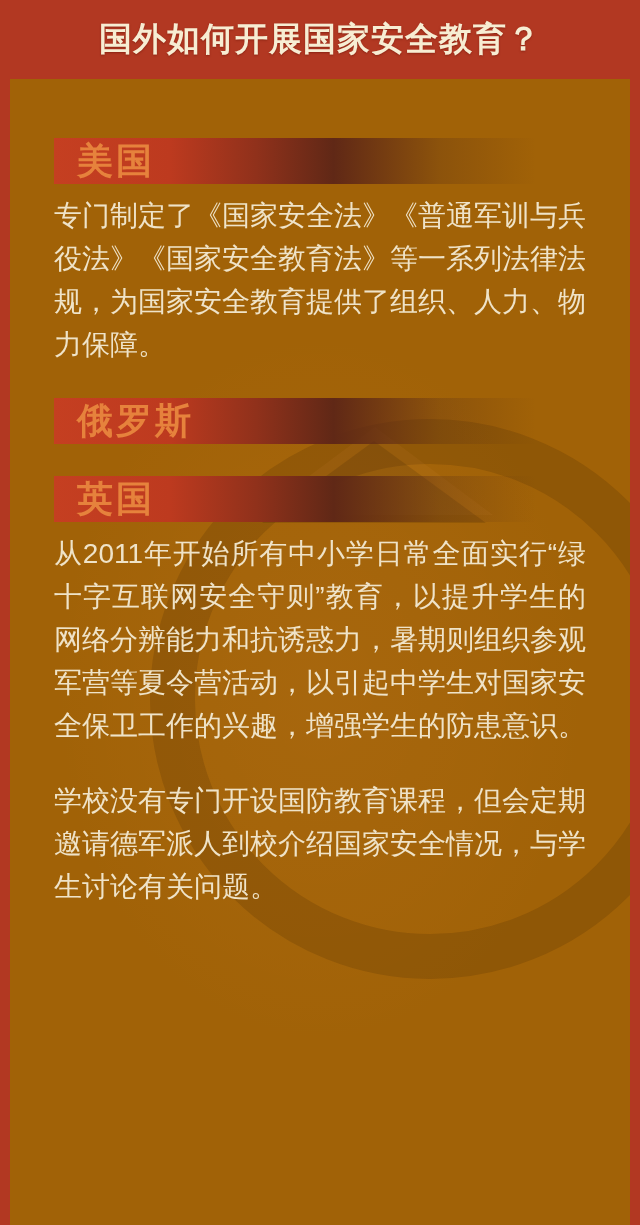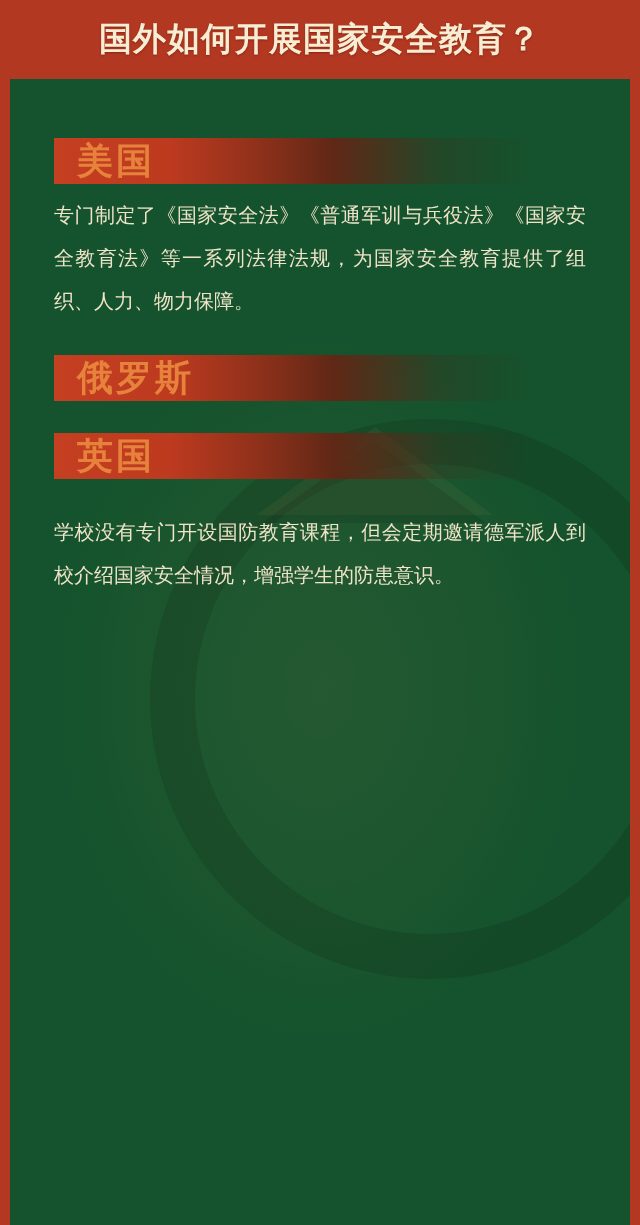--- a/index.html
+++ b/index.html
@@ -22,21 +22,21 @@
     color: #f7edd3;
     letter-spacing: 1px;
     text-shadow: 0 1px 2px rgba(110, 22, 10, 0.55);
     white-space: nowrap;
   }
 
   
   .panel {
     position: absolute; top: 79px; left: 10px;
     width: 620px; height: 1146px;
-    background: #14532d;
+    background: #a16207;
     box-sizing: border-box;
     padding: 59px 44px 0 44px;
     overflow: hidden;
   }
 
   
   .watermark { position: absolute; inset: 0; z-index: 0; pointer-events: none; }
   .wm-glow {
     position: absolute; left: 40px; top: 250px; width: 540px; height: 720px;
     background: radial-gradient(ellipse at center,
@@ -79,21 +79,21 @@
   }
   .badge-label {
     font-size: 36px; font-weight: bold;
     color: #e6823c;
     letter-spacing: 3px;
     white-space: nowrap;
   }
 
   .body-text {
     margin: 0;
-    font-size: 20px;
+    font-size: 28px;
     line-height: 43px;
     color: #efe3c8;
     text-align: justify;
     text-justify: inter-character;
     letter-spacing: 0;
   }
 </style>
 </head>
 <body>
 
@@ -122,20 +122,21 @@
     <section class="section s2">
       <div class="badge">
         <span class="badge-label">俄罗斯</span>
       </div>
     </section>
 
     <section class="section s3">
       <div class="badge">
         <span class="badge-label">英国</span>
       </div>
+      <p class="body-text">从2011年开始所有中小学日常全面实行“绿十字互联网安全守则”教育，以提升学生的网络分辨能力和抗诱惑力，暑期则组织参观军营等夏令营活动，以引起中学生对国家安全保卫工作的兴趣，增强学生的防患意识。</p>
     </section>
 
     <section class="section s4">
-      <p class="body-text">学校没有专门开设国防教育课程，但会定期邀请德军派人到校介绍国家安全情况，增强学生的防患意识。</p>
+      <p class="body-text">学校没有专门开设国防教育课程，但会定期邀请德军派人到校介绍国家安全情况，与学生讨论有关问题。</p>
     </section>
 
   </div>
 </div>
 
 </body></html>

